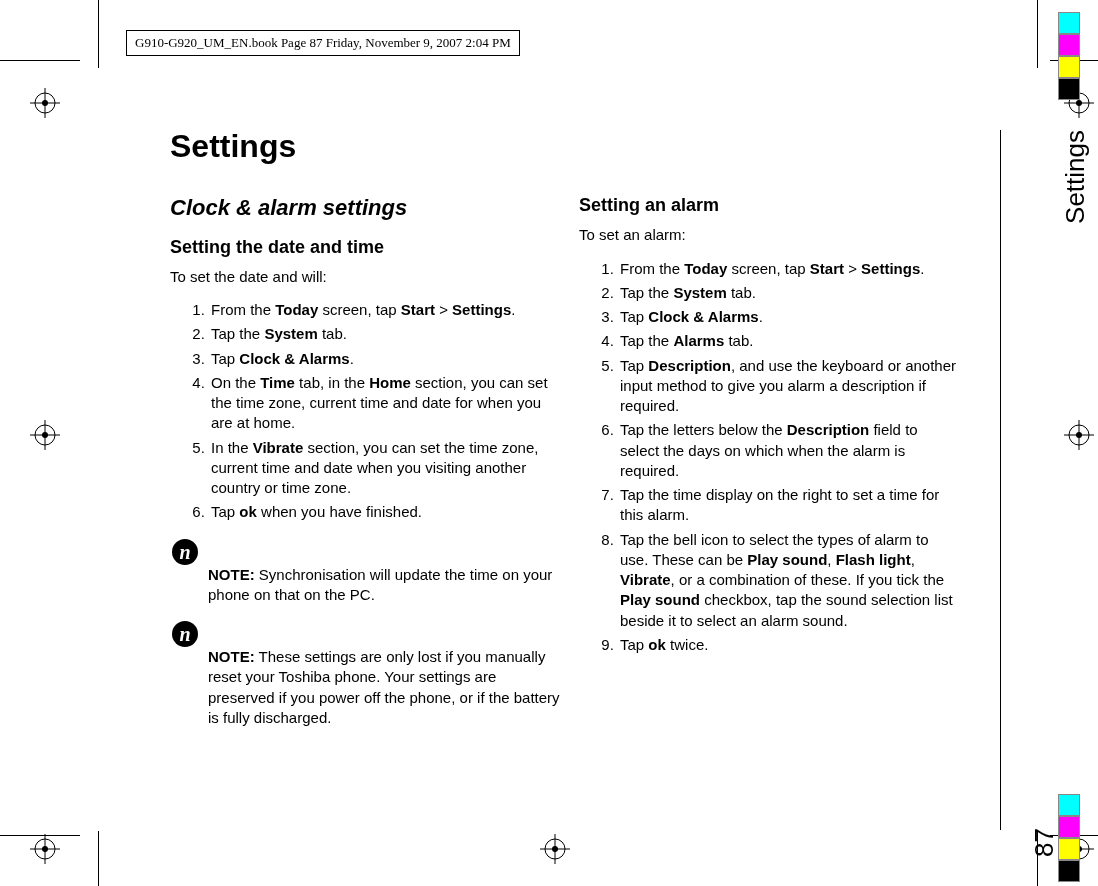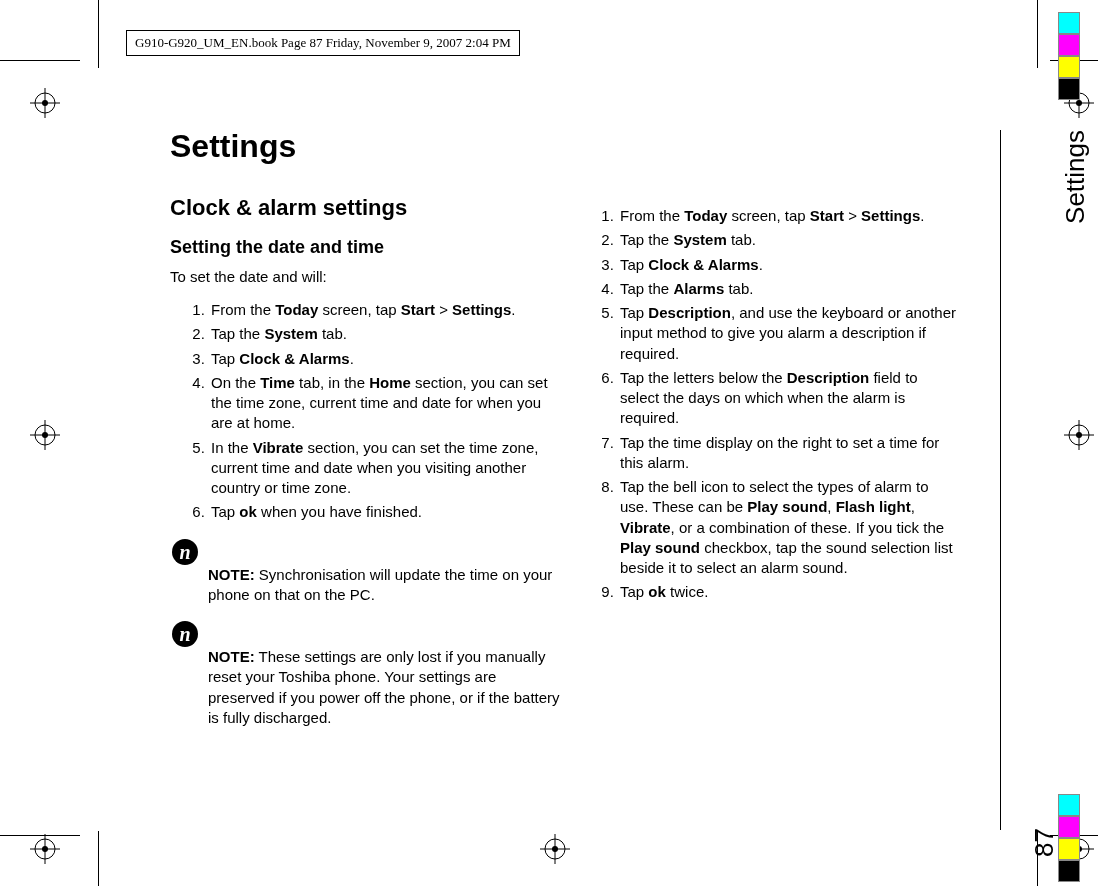--- a/index.html
+++ b/index.html
@@ -44,20 +44,21 @@
   }
   .col {
     flex: 1;
     font-size: 15px;
     line-height: 1.35;
   }
   h2 {
     font-size: 22px;
     font-weight: bold;
     margin: 0 0 12px 0;
+    font-style: italic;
   }
   h3 {
     font-size: 18px;
     font-weight: bold;
     margin: 0 0 8px 0;
   }
   .intro {
     margin: 0 0 6px 0;
   }
   ol {
@@ -255,20 +256,22 @@
               <text x="15" y="22" text-anchor="middle" font-size="20" font-style="italic" font-weight="bold" fill="#fff" font-family="serif">n</text>
             </svg>
         </div>
         <div class="note-text">
           <span class="bold">NOTE:</span><span> These settings are only lost if you manually reset your Toshiba phone. Your settings are preserved if you power off the phone, or if the battery is fully discharged.</span>
         </div>
       </div>
     </div>
 
     <div class="col">
+      <h3>Setting an alarm</h3>
+      <p class="intro">To set an alarm:</p>
       <ol>
         <li>
           <span>From the </span><span class="bold">Today</span><span> screen, tap </span><span class="bold">Start</span><span> &gt; </span><span class="bold underline-first">Settings</span><span>.</span>
         </li>
         <li>
           <span>Tap the </span><span class="bold">System</span><span> tab.</span>
         </li>
         <li>
           <span>Tap </span><span class="bold">Clock &amp; Alarms</span><span>.</span>
         </li>

